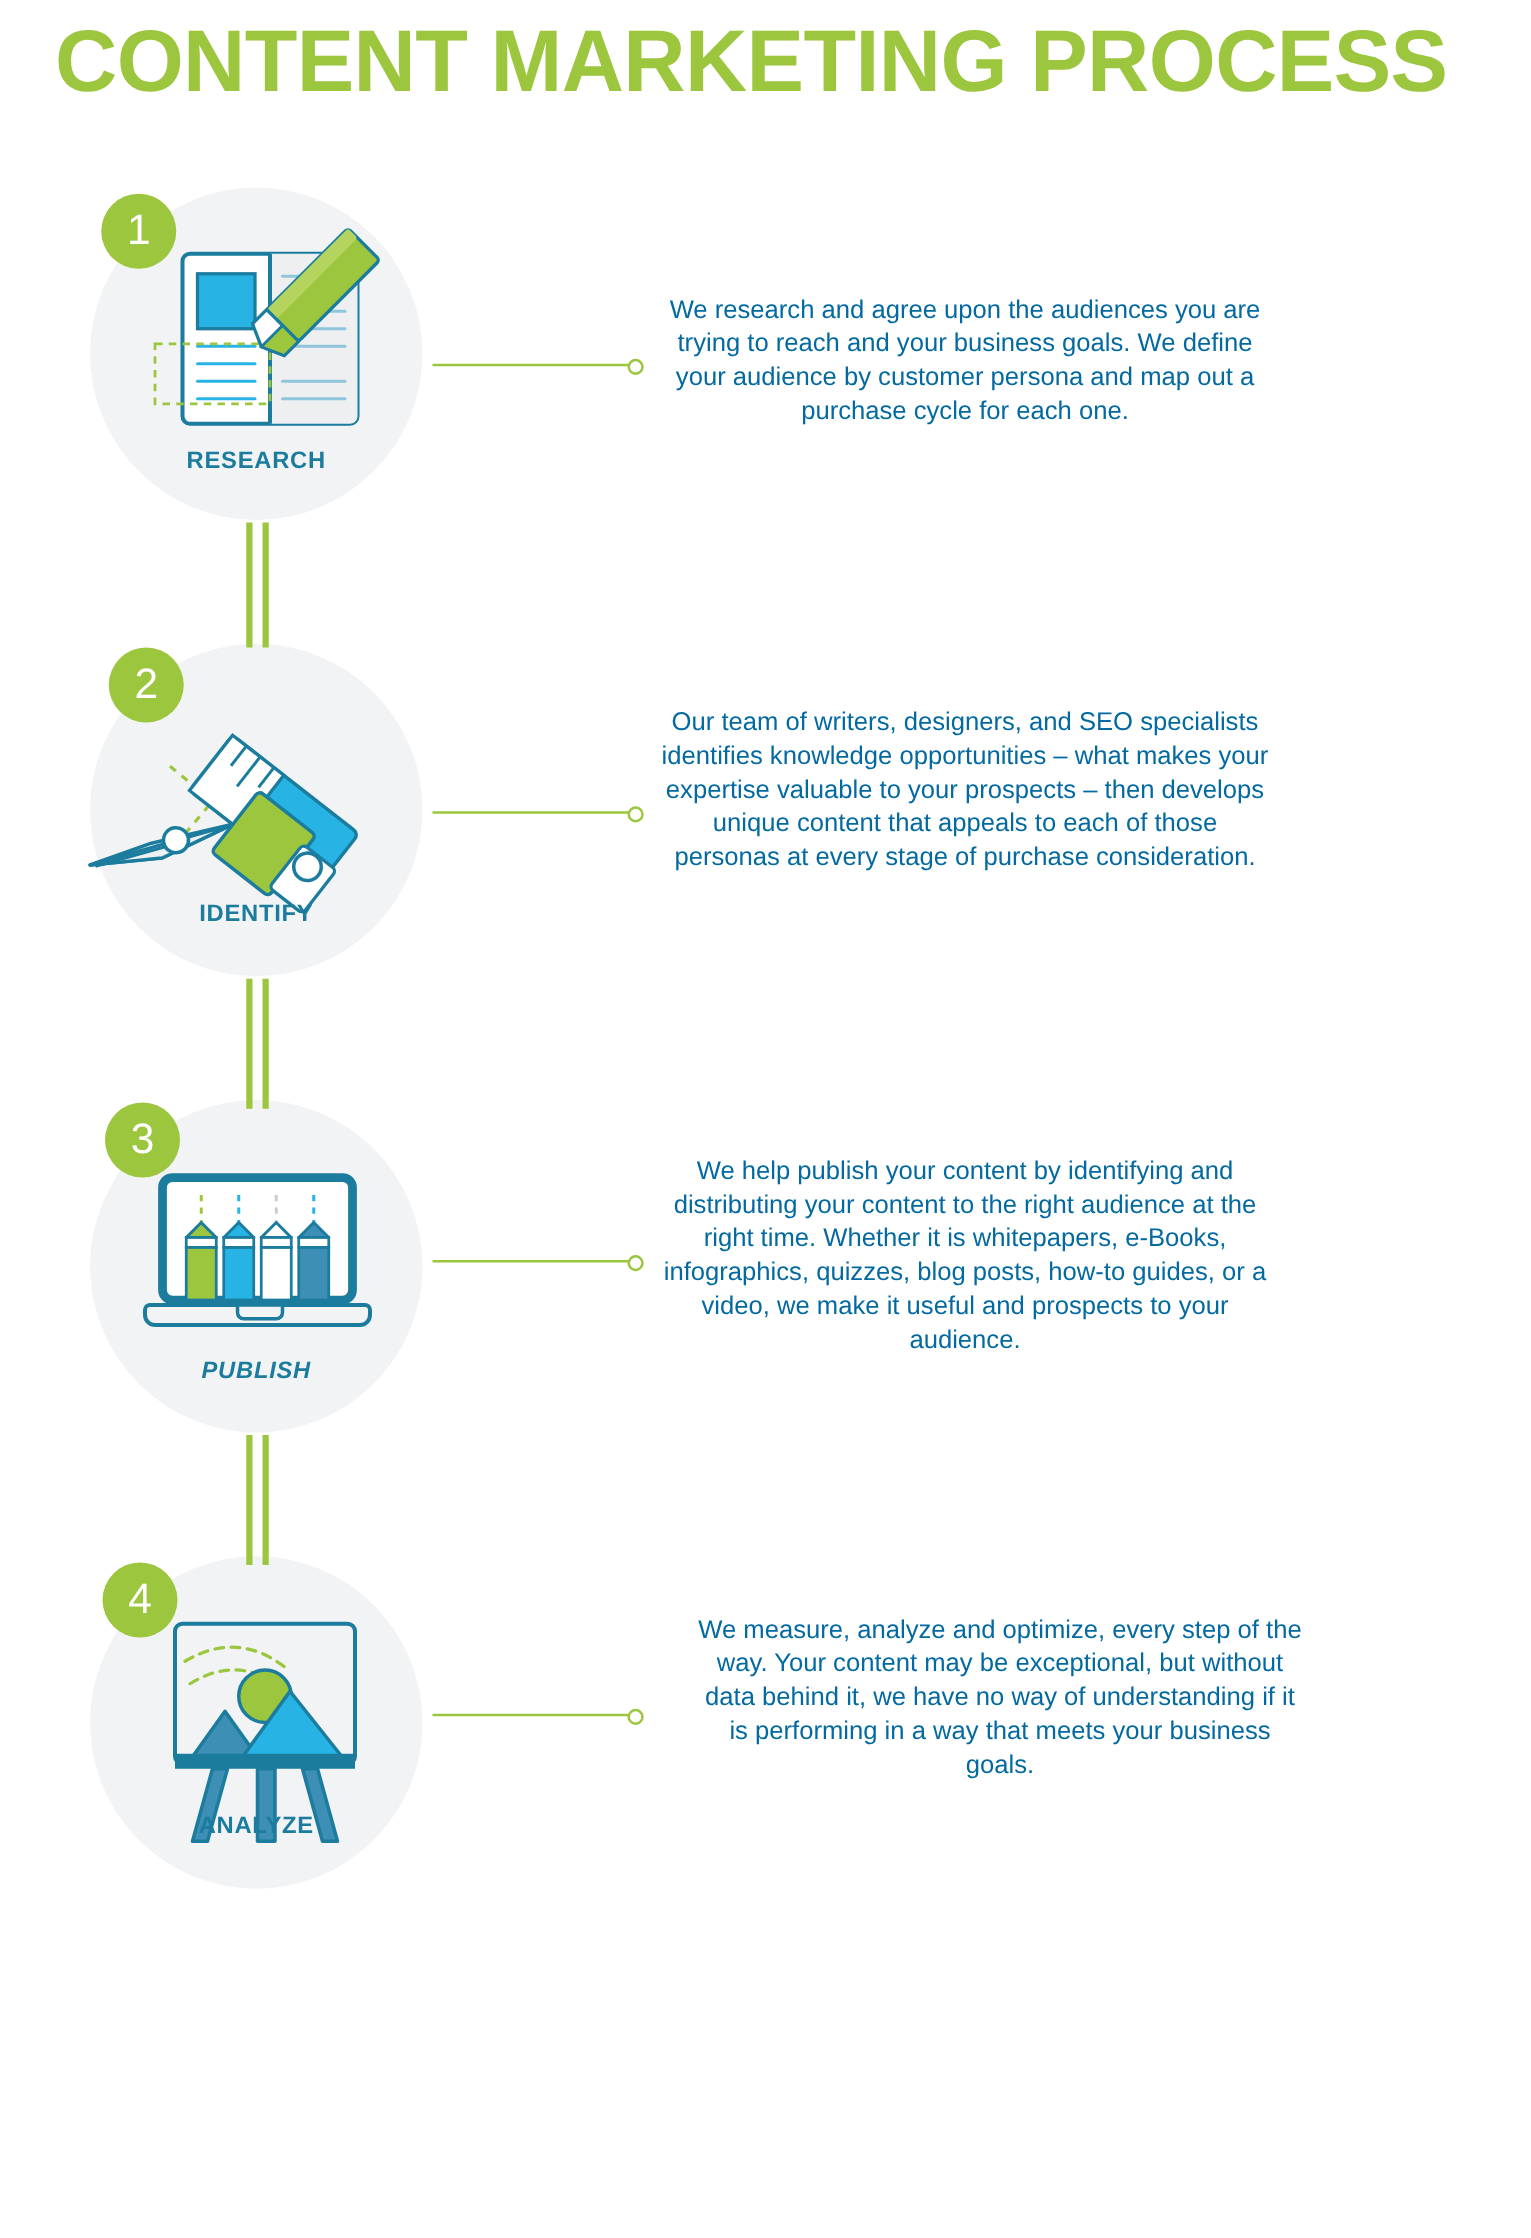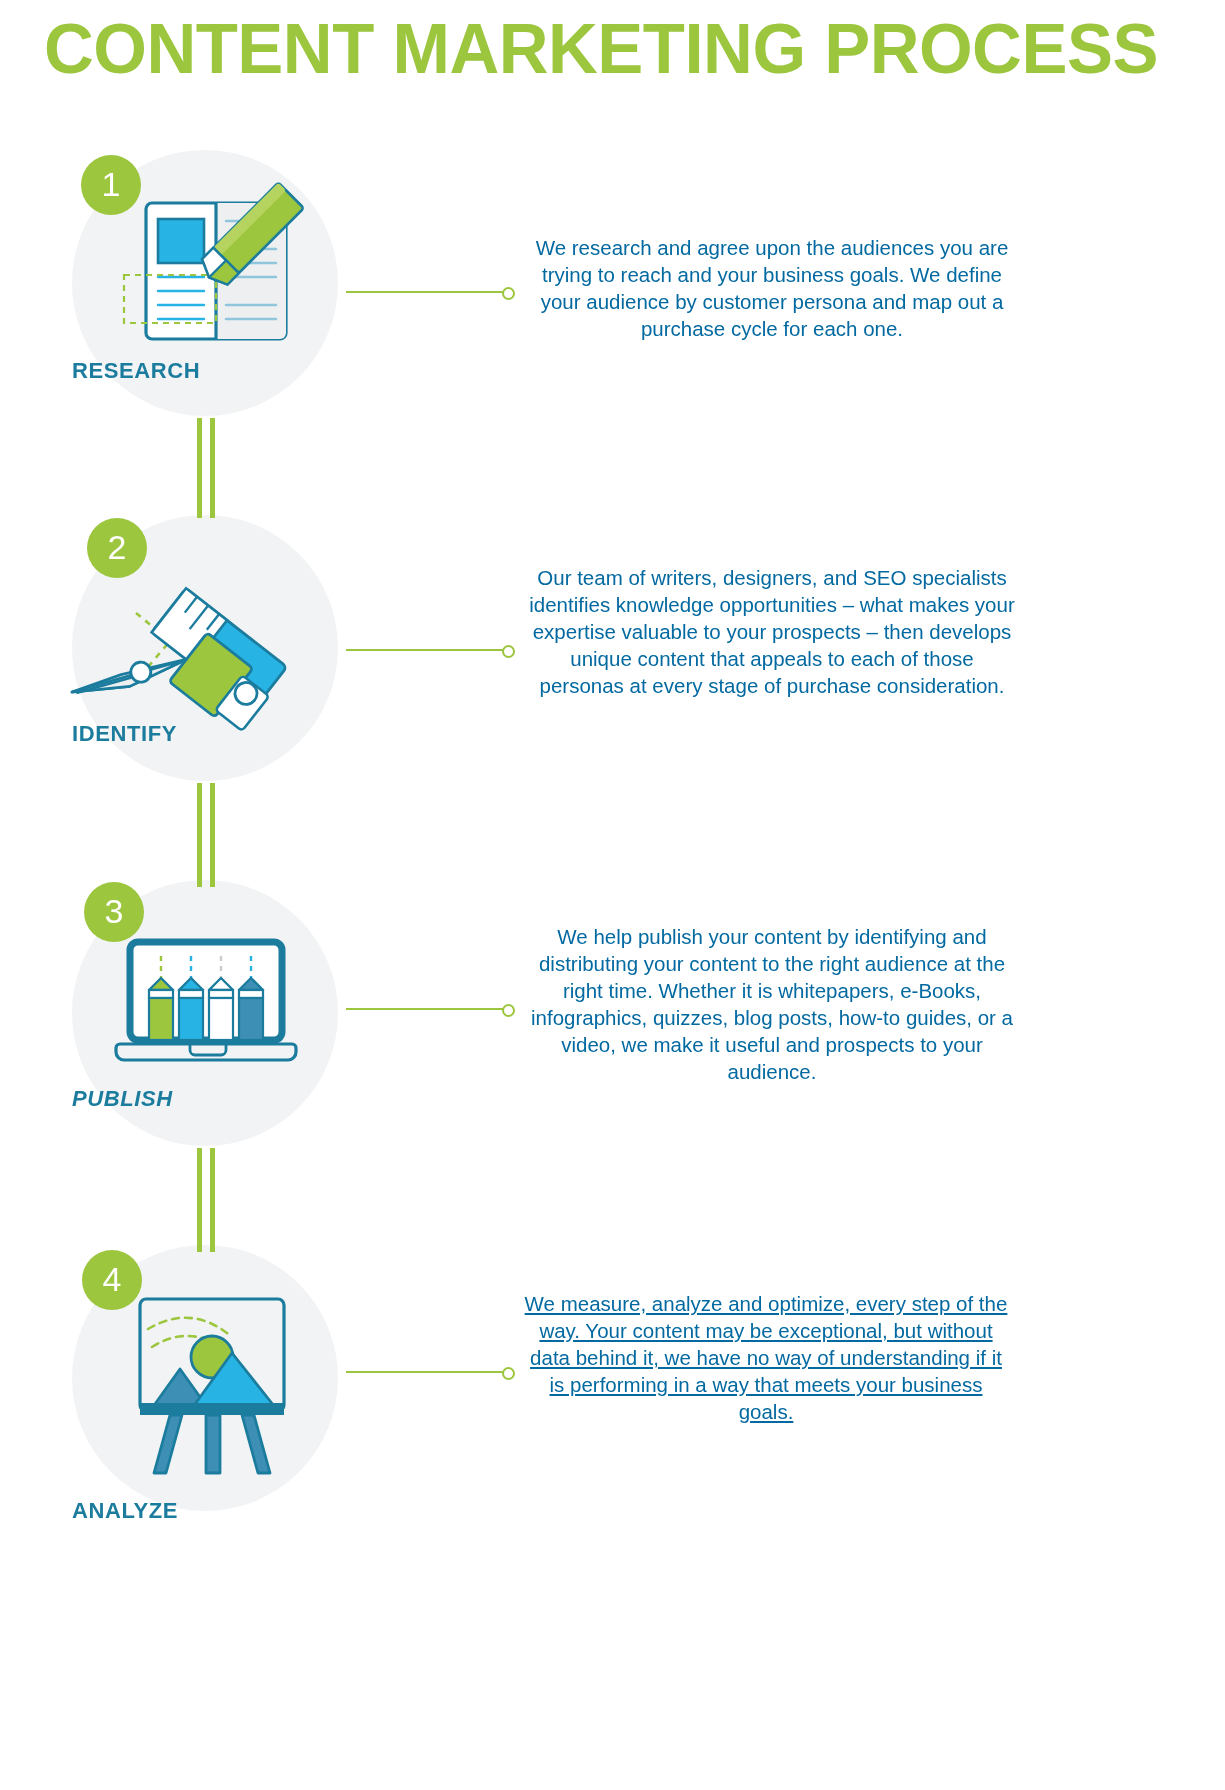--- a/index.html
+++ b/index.html
@@ -53,23 +53,23 @@
     z-index:5;
     line-height:1;
     padding-bottom:2px;
     box-sizing:border-box;
   }
 
   .step-label{
     position:absolute;
     width:266px;
     left:72px;
-    text-align:left;
+    text-align:center;
     color:#1B7C9E;
-    font-size:22px;
+    font-size:19px;
     font-weight:bold;
     letter-spacing:0.6px;
     z-index:4;
   }
 
   .icon-wrap{position:absolute;z-index:3;}
 
   
   .connector{
     position:absolute;
@@ -303,23 +303,23 @@
         <path d="M62 116 L104 58 L150 116 Z" fill="#27B4E5" stroke="#1B7C9E" stroke-width="2.8" stroke-linejoin="round"></path>
 
         <rect x="12" y="108" width="144" height="12" fill="#1B7C9E"></rect>
 
         <path d="M42 120 L26 178 H38 L54 120 Z" fill="#3E8FB5" stroke="#1B7C9E" stroke-width="2.8" stroke-linejoin="round"></path>
         <path d="M78 120 H92 V178 H78 Z" fill="#3E8FB5" stroke="#1B7C9E" stroke-width="2.8" stroke-linejoin="round"></path>
         <path d="M114 120 L130 178 H142 L126 120 Z" fill="#3E8FB5" stroke="#1B7C9E" stroke-width="2.8" stroke-linejoin="round"></path>
       </svg>
     </div>
 
-    <div class="step-label" style="top:355px;margin-top:48px;">ANALYZE</div>
+    <div class="step-label" style="top:355px;">ANALYZE</div>
 
     <div class="connector" style="left:346px;top:272px;width:172px;">
       <div class="hline" style="width:162px;"></div>
       <div class="dot" style="left:156px;"></div>
     </div>
 
-    <div class="body-text" style="left:522px;top:195px;width:488px;text-decoration:underline;">We measure, analyze and optimize, every step of the way. Your content may be exceptional, but without data behind it, we have no way of understanding if it is performing in a way that meets your business goals.</div>
+    <div class="body-text" style="left:556px;top:195px;width:488px;">We measure, analyze and optimize, every step of the way. Your content may be exceptional, but without data behind it, we have no way of understanding if it is performing in a way that meets your business goals.</div>
   </div>
 
 </div>
 
 </body></html>

